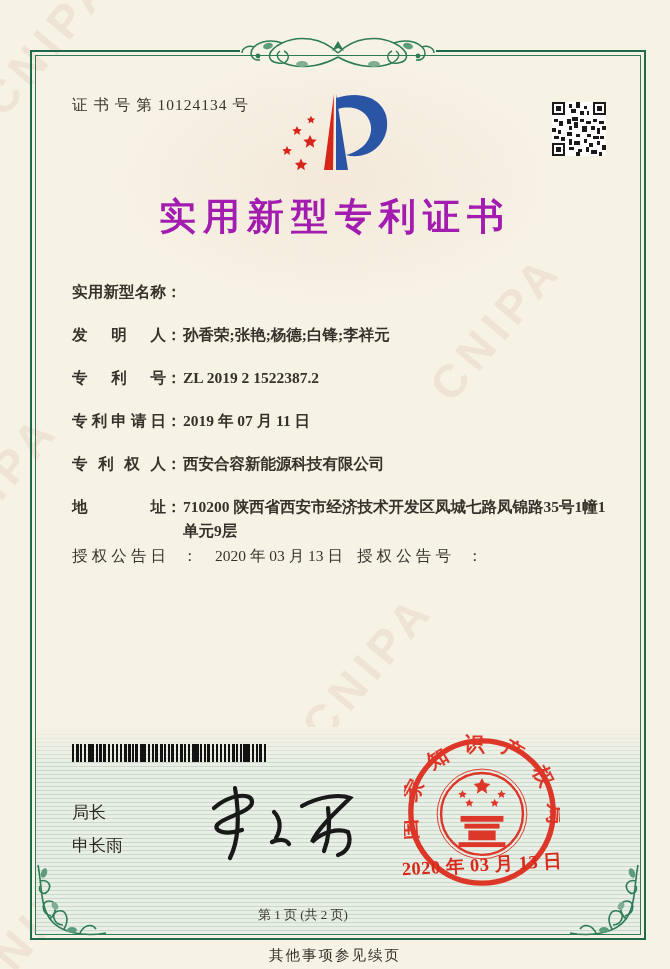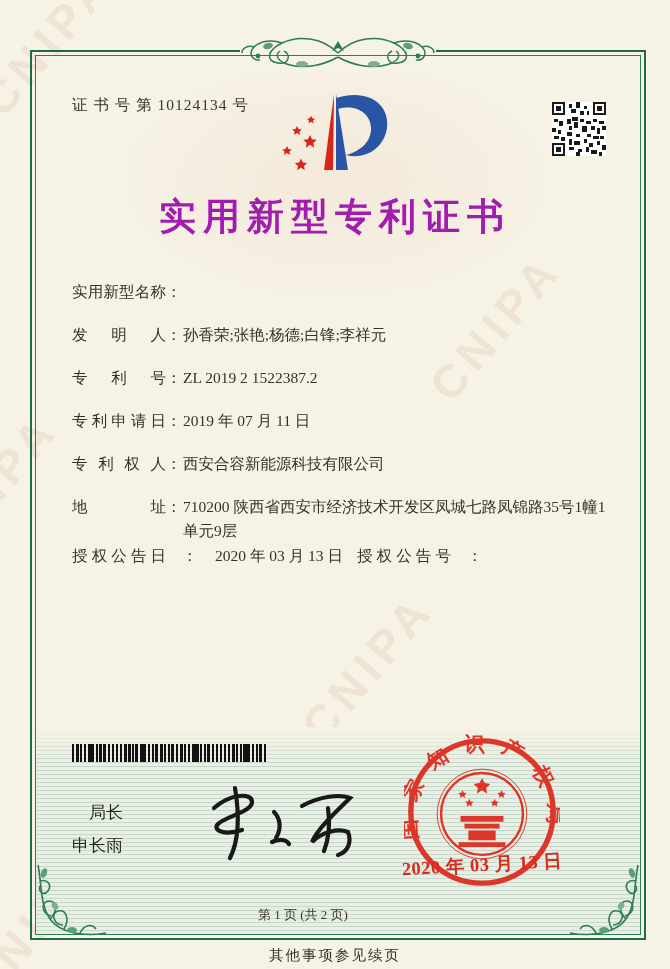--- a/index.html
+++ b/index.html
@@ -43,41 +43,41 @@
   .corner-br{right:-2px;bottom:-3px;transform:scaleX(-1);}
   
   .cert-no{left:72px;top:95px;font-size:15.5px;letter-spacing:1px;color:#3a362f;}
   .logo{left:270px;top:88px;}
   .qr{left:552px;top:102px;}
   .title{
     left:0;right:0;top:192px;text-align:center;
     font-size:37px;font-weight:bold;letter-spacing:7px;color:#a21caf;
   }
   
-  .fields{left:72px;top:280px;width:544px;}
+  .fields{left:72px;top:280px;width:544px;font-weight:bold;}
   .frow{display:flex;margin-bottom:19px;font-size:15.5px;line-height:24px;}
   .f-label{width:94px;flex:none;text-align:justify;text-align-last:justify;}
   .f-colon{flex:none;width:17px;}
   .f-value{max-width:428px;}
   .grant-row{left:72px;top:544px;display:flex;font-size:15.5px;line-height:24px;width:560px;}
   .grant-row .pair{display:flex;gap:16px;}
   .pair2{margin-left:14px;}
   
   .paras{left:58px;top:572px;width:556px;font-size:15.5px;line-height:25.5px;text-align:justify;}
   .paras p{margin:0;text-indent:2em;}
   
   .barcode{
     left:72px;top:744px;width:196px;height:18px;
     background-image:
       repeating-linear-gradient(90deg,#121212 0 2px,rgba(0,0,0,0) 2px 4px),
       repeating-linear-gradient(90deg,#121212 0 1px,rgba(0,0,0,0) 1px 9px),
       repeating-linear-gradient(90deg,rgba(0,0,0,0) 0 5px,#121212 5px 7px,rgba(0,0,0,0) 7px 13px);
   }
   
-  .signer{left:72px;top:796px;font-size:17px;line-height:33px;color:#2c2823;text-align:right;}
+  .signer{left:72px;top:796px;font-size:17px;line-height:33px;color:#2c2823;}
   .signature{left:190px;top:778px;}
   
   .seal{left:404px;top:734px;}
   .seal-date{
     left:400px;top:852px;width:164px;text-align:center;
     font-size:18.5px;font-weight:bold;color:#d8291b;
     letter-spacing:0.5px;transform:rotate(-3deg);
   }
   .page-info{left:228px;top:906px;width:150px;text-align:center;font-size:13px;color:#3b372e;}
   .continuation{left:0;right:0;top:946px;text-align:center;font-size:14.5px;letter-spacing:2px;color:#33302a;}

